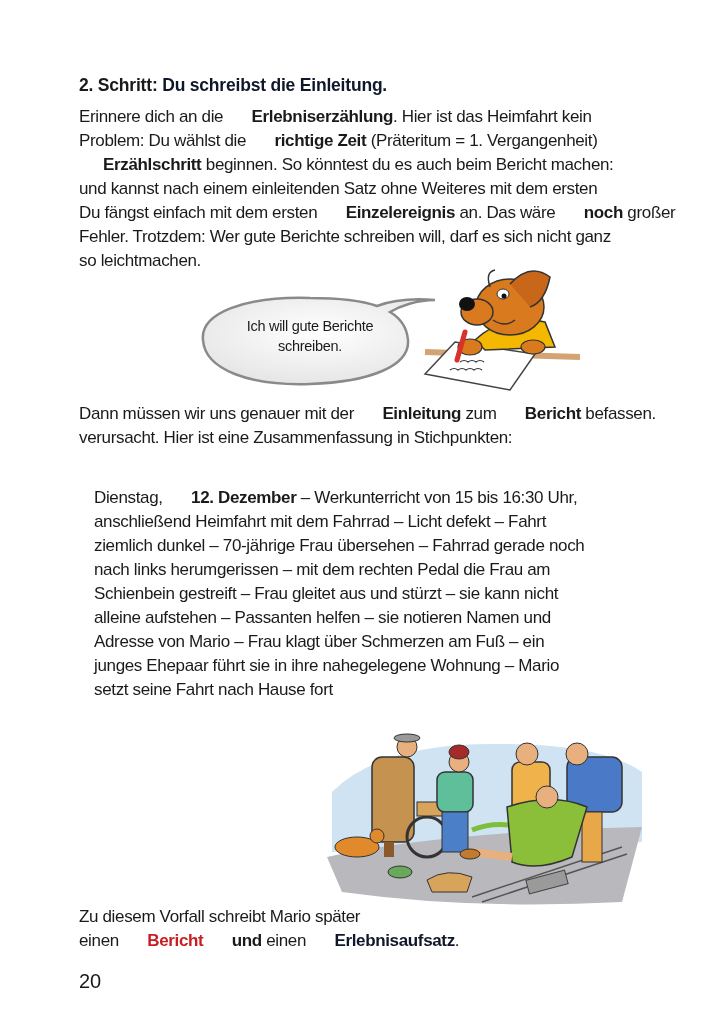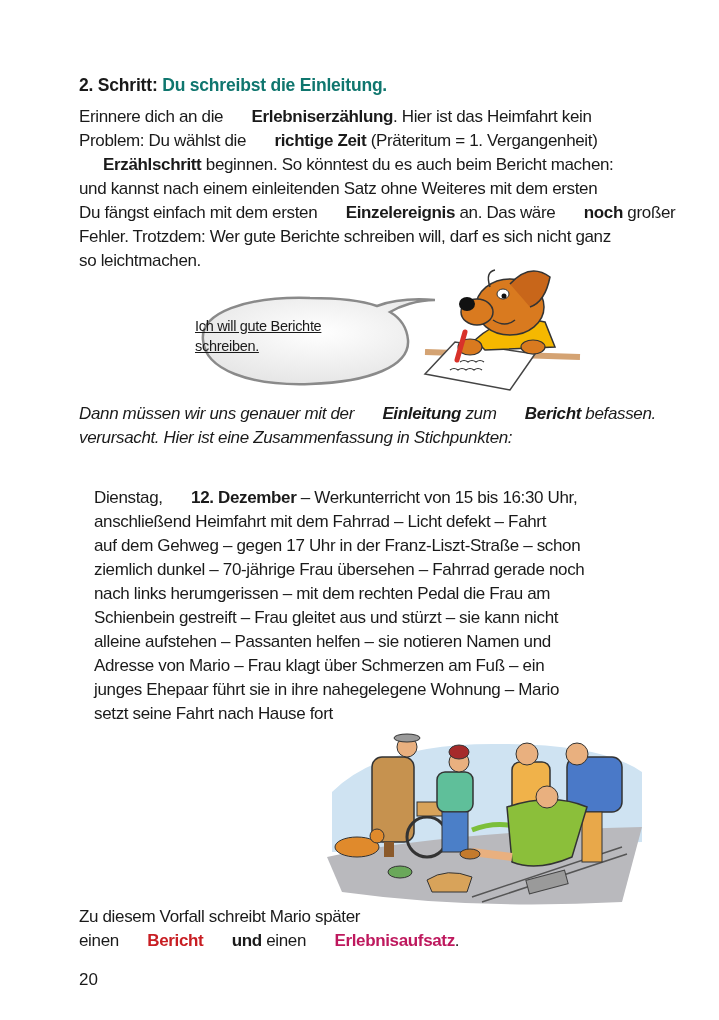--- a/index.html
+++ b/index.html
@@ -7,41 +7,41 @@
       width: 719px; height: 1020px; position: relative; overflow: hidden;
       font-family: "Liberation Sans", "DejaVu Sans", sans-serif;
       color: #1a1a1a;
     }
     .page { position: absolute; left: 0; top: 0; width: 719px; height: 1020px; }
     .heading {
       position: absolute; left: 79px; top: 75px;
       font-size: 17.5px; font-weight: bold; letter-spacing: -0.2px;
       white-space: nowrap;
     }
-    .heading .accent { color: #0f766e; }
+    .heading .accent { color: #0f172a; }
     .para {
       position: absolute; left: 79px;
       font-size: 17px; line-height: 24px; letter-spacing: -0.35px;
       margin: 0;
     }
     .para .line { display: block; white-space: nowrap; }
     .para b { font-weight: bold; padding-left: 24px; }
     #p1 { top: 105px; }
-    #p2 { top: 402px; font-style: italic; }
+    #p2 { top: 402px; }
     #p3 { top: 486px; left: 94px; }
     #p4 { top: 905px; }
     .red { color: #c81e23; }
-    .green { color: #be185d; }
+    .green { color: #0f172a; }
     .page-number {
-      position: absolute; left: 79px; top: 970px; font-size: 17px;
+      position: absolute; left: 79px; top: 970px; font-size: 20px;
     }
     .bubble-wrap { position: absolute; left: 195px; top: 278px; width: 240px; height: 120px; }
     .bubble-text {
-      position: absolute; left: 0; top: 38px; width: 230px; 
-      font-size: 14.5px; line-height: 20px; letter-spacing: -0.3px; text-decoration: underline;
+      position: absolute; left: 0; top: 38px; width: 230px; text-align: center;
+      font-size: 14.5px; line-height: 20px; letter-spacing: -0.3px;
     }
     .dog { position: absolute; left: 415px; top: 262px; }
     .scene { position: absolute; left: 322px; top: 732px; }
   </style>
 </head>
 <body>
 
 <div class="page">
 
   <div class="heading">
@@ -104,21 +104,20 @@
   </svg>
 
   <p class="para" id="p2">
       <span class="line"><span>Dann müssen wir uns genauer mit der </span><b>Einleitung</b><span> zum </span><b>Bericht</b><span> befassen.</span></span>
       <span class="line"><span>verursacht. Hier ist eine Zusammenfassung in Stichpunkten:</span></span>
     </p>
 
   <p class="para" id="p3">
       <span class="line"><span>Dienstag, </span><b>12. Dezember</b><span> – Werkunterricht von 15 bis 16:30 Uhr,</span></span>
       <span class="line"><span>anschließend Heimfahrt mit dem Fahrrad – Licht defekt – Fahrt</span></span>
-      <span class="line"><span>auf dem Gehweg – gegen 17 Uhr in der Franz-Liszt-Straße – schon</span></span>
       <span class="line"><span>ziemlich dunkel – 70-jährige Frau übersehen – Fahrrad gerade noch</span></span>
       <span class="line"><span>nach links herumgerissen – mit dem rechten Pedal die Frau am</span></span>
       <span class="line"><span>Schienbein gestreift – Frau gleitet aus und stürzt – sie kann nicht</span></span>
       <span class="line"><span>alleine aufstehen – Passanten helfen – sie notieren Namen und</span></span>
       <span class="line"><span>Adresse von Mario – Frau klagt über Schmerzen am Fuß – ein</span></span>
       <span class="line"><span>junges Ehepaar führt sie in ihre nahegelegene Wohnung – Mario</span></span>
       <span class="line"><span>setzt seine Fahrt nach Hause fort</span></span>
     </p>
 
   <svg class="scene" width="330" height="178" viewBox="0 0 330 178">

